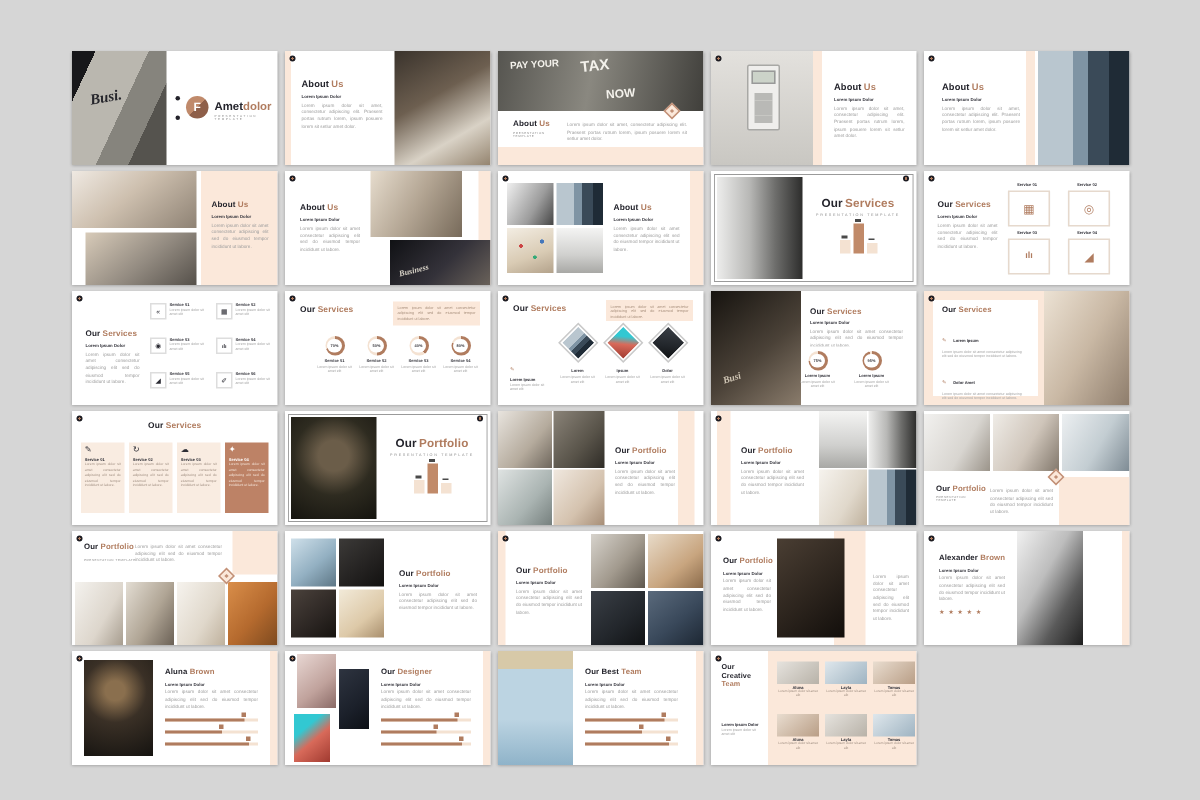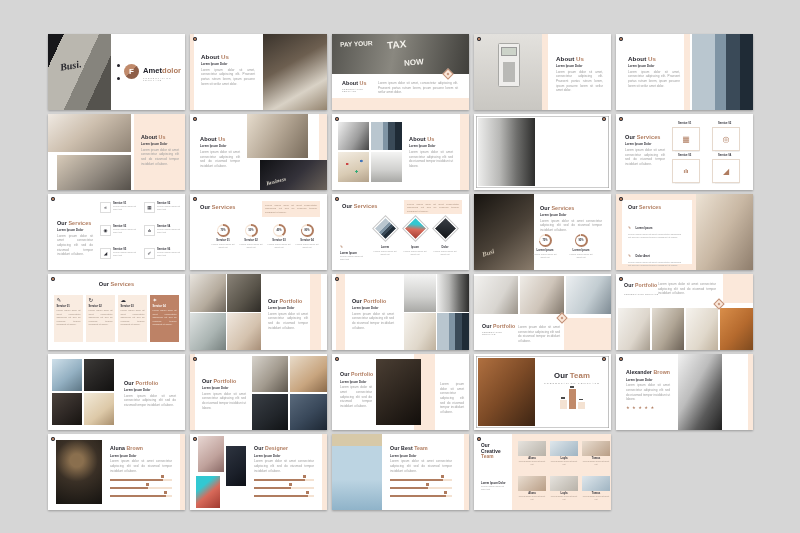--- a/index.html
+++ b/index.html
@@ -253,20 +253,29 @@
       <div class="hg" style="font-size:5.6px"><span>About</span><span class="ha">Us</span></div>
       <div class="sb">Lorem Ipsum Dolor</div>
       <div class="bd">Lorem ipsum dolor sit amet consectetur adipiscing elit sed do eiusmod tempor incididunt ut labore.</div>
     </div>
     <div class="st" style="left:128px;top:0;width:9px;height:76px"></div>
   </div>
 
   <div class="sl framed">
     <div class="ph phSilh" style="left:4px;top:4px;width:57px;height:68px"></div>
     <i class="dt tr"></i>
+    <div class="cnt ctr" style="left:64px;top:18px;width:68px">
+      <div class="hg big"><span>Our</span><span class="ha">Services</span></div>
+      <div class="tg">Presentation Template</div>
+      <div class="bars">
+        <i style="--p: 45;"></i>
+        <i class="main" style="--p: 100;"></i>
+        <i style="--p: 38;"></i>
+      </div>
+    </div>
   </div>
 
   <div class="sl">
     <i class="dt"></i>
     <div class="cnt" style="left:9px;top:20px;width:40px">
       <div class="hg" style="font-size:5.6px"><span>Our</span><span class="ha">Services</span></div>
       <div class="sb">Lorem Ipsum Dolor</div>
       <div class="bd">Lorem ipsum dolor sit amet consectetur adipiscing elit sed do eiusmod tempor incididunt ut labore.</div>
     </div>
     <span class="blab" style="left:62px;top:8px">Service 01</span>
@@ -453,20 +462,33 @@
         <div class="cl">Service 03</div>
         <div class="ct">Lorem ipsum dolor sit amet consectetur adipiscing elit sed do eiusmod tempor incididunt ut labore.</div>
       </div>
     <div class="card brown" style="left:102px;top:21px">
         <div class="ic">✦</div>
         <div class="cl">Service 04</div>
         <div class="ct">Lorem ipsum dolor sit amet consectetur adipiscing elit sed do eiusmod tempor incididunt ut labore.</div>
       </div>
   </div>
 
+  <div class="sl framed">
+    <div class="ph phWoman" style="left:4px;top:4px;width:57px;height:68px"></div>
+    <i class="dt tr"></i>
+    <div class="cnt ctr" style="left:64px;top:18px;width:68px">
+      <div class="hg big"><span>Our</span><span class="ha">Portfolio</span></div>
+      <div class="tg">Presentation Template</div>
+      <div class="bars">
+        <i style="--p: 45;"></i>
+        <i class="main" style="--p: 100;"></i>
+        <i style="--p: 38;"></i>
+      </div>
+    </div>
+  </div>
 
   <div class="sl">
     <div class="ph phDesk3" style="left:0;top:0;width:36px;height:38px"></div>
     <div class="ph phCrowd" style="left:37px;top:0;width:34px;height:38px"></div>
     <div class="ph phSofa" style="left:0;top:39px;width:36px;height:37px"></div>
     <div class="ph phHands" style="left:37px;top:39px;width:34px;height:37px"></div>
     <div class="cnt" style="left:78px;top:24px;width:40px">
       <div class="hg" style="font-size:5.4px"><span>Our</span><span class="ha">Portfolio</span></div>
       <div class="sb">Lorem Ipsum Dolor</div>
       <div class="bd">Lorem ipsum dolor sit amet consectetur adipiscing elit sed do eiusmod tempor incididunt ut labore.</div>
@@ -549,33 +571,20 @@
     <div class="cnt" style="left:8px;top:18px;width:32px">
       <div class="hg" style="font-size:5.2px"><span>Our</span><span class="ha">Portfolio</span></div>
       <div class="sb">Lorem Ipsum Dolor</div>
       <div class="bd">Lorem ipsum dolor sit amet consectetur adipiscing elit sed do eiusmod tempor incididunt ut labore.</div>
     </div>
     <div class="st" style="left:82px;top:0;width:21px;height:76px"></div>
     <div class="ph phGroup" style="left:44px;top:5px;width:45px;height:66px"></div>
     <div class="bd" style="position:absolute;left:108px;top:28px;width:24px">Lorem ipsum dolor sit amet consectetur adipiscing elit sed do eiusmod tempor incididunt ut labore.</div>
   </div>
 
-  <div class="sl framed">
-    <div class="ph phTeamwork" style="left:4px;top:4px;width:57px;height:68px"></div>
-    <i class="dt tr"></i>
-    <div class="cnt ctr" style="left:64px;top:18px;width:68px">
-      <div class="hg big"><span>Our</span><span class="ha">Team</span></div>
-      <div class="tg">Presentation Template</div>
-      <div class="bars">
-        <i style="--p: 45;"></i>
-        <i class="main" style="--p: 100;"></i>
-        <i style="--p: 38;"></i>
-      </div>
-    </div>
-  </div>
 
   <div class="sl">
     <i class="dt"></i>
     <div class="cnt" style="left:10px;top:16px;width:44px">
       <div class="hg" style="font-size:5.2px;white-space:normal"><span>Alexander</span><span class="ha">Brown</span></div>
       <div class="sb">Lorem Ipsum Dolor</div>
       <div class="bd">Lorem ipsum dolor sit amet consectetur adipiscing elit sed do eiusmod tempor incididunt ut labore.</div>
       <div class="stars">★ ★ ★ ★ ★</div>
     </div>
     <div class="ph phManBw" style="left:62px;top:0;width:44px;height:76px"></div>

